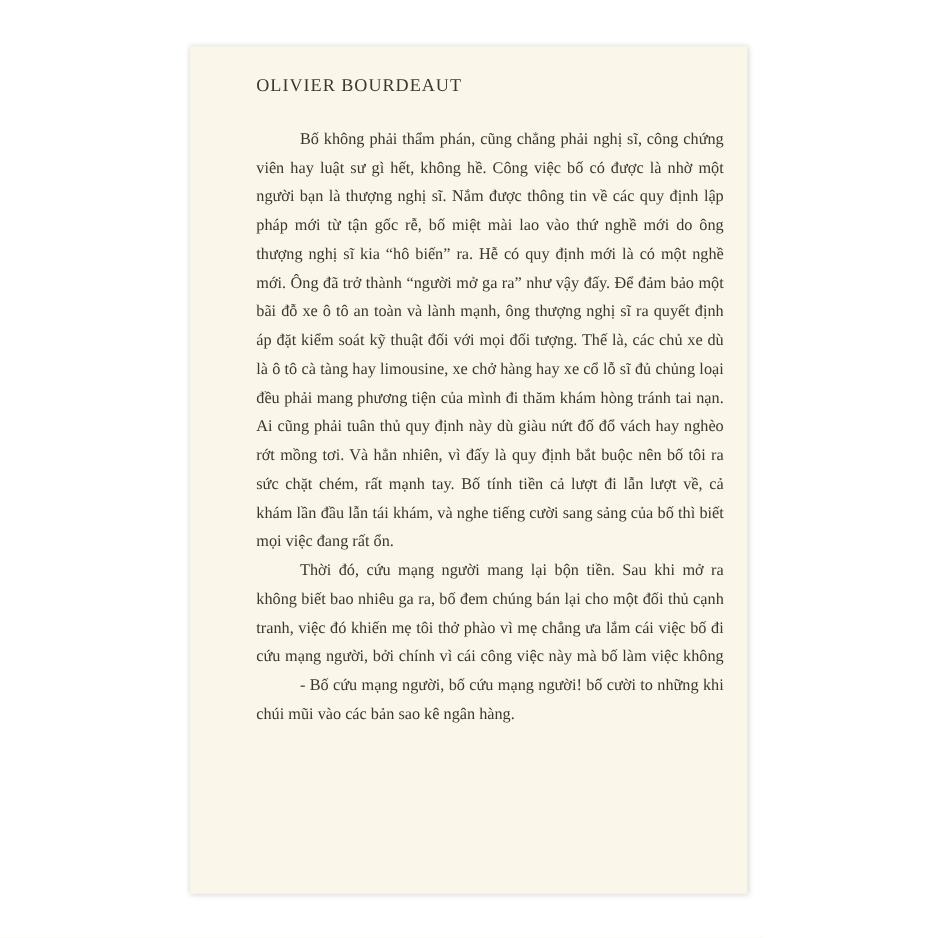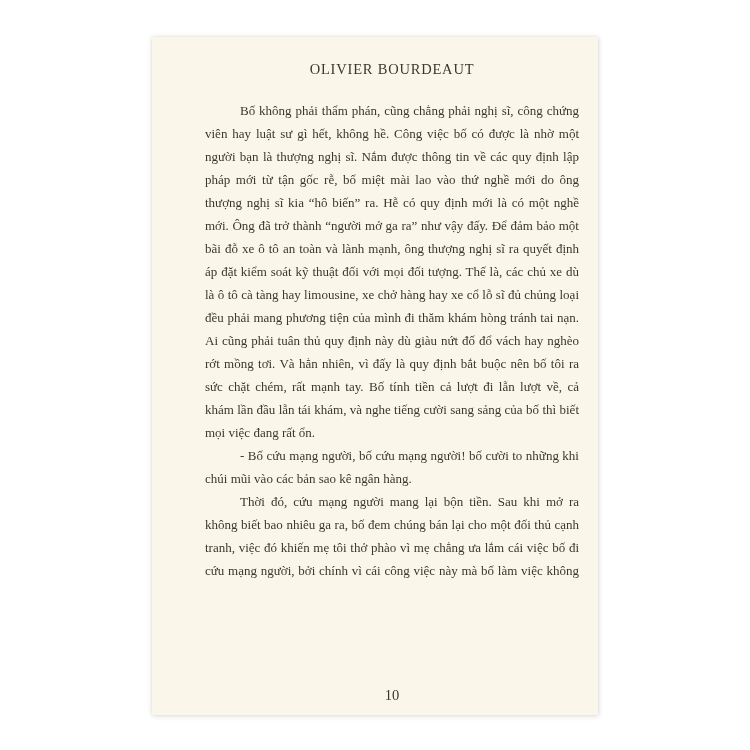--- a/index.html
+++ b/index.html
@@ -24,21 +24,21 @@
     height:678px;
     background:var(--paper);
     box-shadow:0 0 4px rgba(120,110,80,0.25), 1px 2px 6px rgba(0,0,0,0.06);
     overflow:hidden;
   }
   .running-head{
     position:absolute;
     left:53px;
     top:24px;
     width:374px;
-    text-align:center;
+    text-align:left;
     font-size:14.5px;
     letter-spacing:0.8px;
     color:var(--ink);
   }
   .page-body{
     position:absolute;
     left:53px;
     top:62px;
     width:374px;
     font-size:13px;
@@ -66,18 +66,17 @@
 </style>
 </head>
 <body>
 
 <div class="paper">
   <div class="running-head">OLIVIER BOURDEAUT</div>
 
   <div class="page-body">
 
   <p class="para">Bố không phải thẩm phán, cũng chẳng phải nghị sĩ, công chứng viên hay luật sư gì hết, không hề. Công việc bố có được là nhờ một người bạn là thượng nghị sĩ. Nắm được thông tin về các quy định lập pháp mới từ tận gốc rễ, bố miệt mài lao vào thứ nghề mới do ông thượng nghị sĩ kia “hô biến” ra. Hễ có quy định mới là có một nghề mới. Ông đã trở thành “người mở ga ra” như vậy đấy. Để đảm bảo một bãi đỗ xe ô tô an toàn và lành mạnh, ông thượng nghị sĩ ra quyết định áp đặt kiểm soát kỹ thuật đối với mọi đối tượng. Thế là, các chủ xe dù là ô tô cà tàng hay limousine, xe chở hàng hay xe cổ lỗ sĩ đủ chủng loại đều phải mang phương tiện của mình đi thăm khám hòng tránh tai nạn. Ai cũng phải tuân thủ quy định này dù giàu nứt đố đổ vách hay nghèo rớt mồng tơi. Và hẳn nhiên, vì đấy là quy định bắt buộc nên bố tôi ra sức chặt chém, rất mạnh tay. Bố tính tiền cả lượt đi lẫn lượt về, cả khám lần đầu lẫn tái khám, và nghe tiếng cười sang sảng của bố thì biết mọi việc đang rất ổn.</p>
+      <p class="para continues">Thời đó, cứu mạng người mang lại bộn tiền. Sau khi mở ra không biết bao nhiêu ga ra, bố đem chúng bán lại cho một đối thủ cạnh tranh, việc đó khiến mẹ tôi thở phào vì mẹ chẳng ưa lắm cái việc bố đi cứu mạng người, bởi chính vì cái công việc này mà bố làm việc không</p>
       <p class="para">- Bố cứu mạng người, bố cứu mạng người! bố cười to những khi chúi mũi vào các bản sao kê ngân hàng.</p>
-      <p class="para continues">Thời đó, cứu mạng người mang lại bộn tiền. Sau khi mở ra không biết bao nhiêu ga ra, bố đem chúng bán lại cho một đối thủ cạnh tranh, việc đó khiến mẹ tôi thở phào vì mẹ chẳng ưa lắm cái việc bố đi cứu mạng người, bởi chính vì cái công việc này mà bố làm việc không</p>
     </div>
 
-  <div class="folio">10</div>
 </div>
 
 </body></html>

